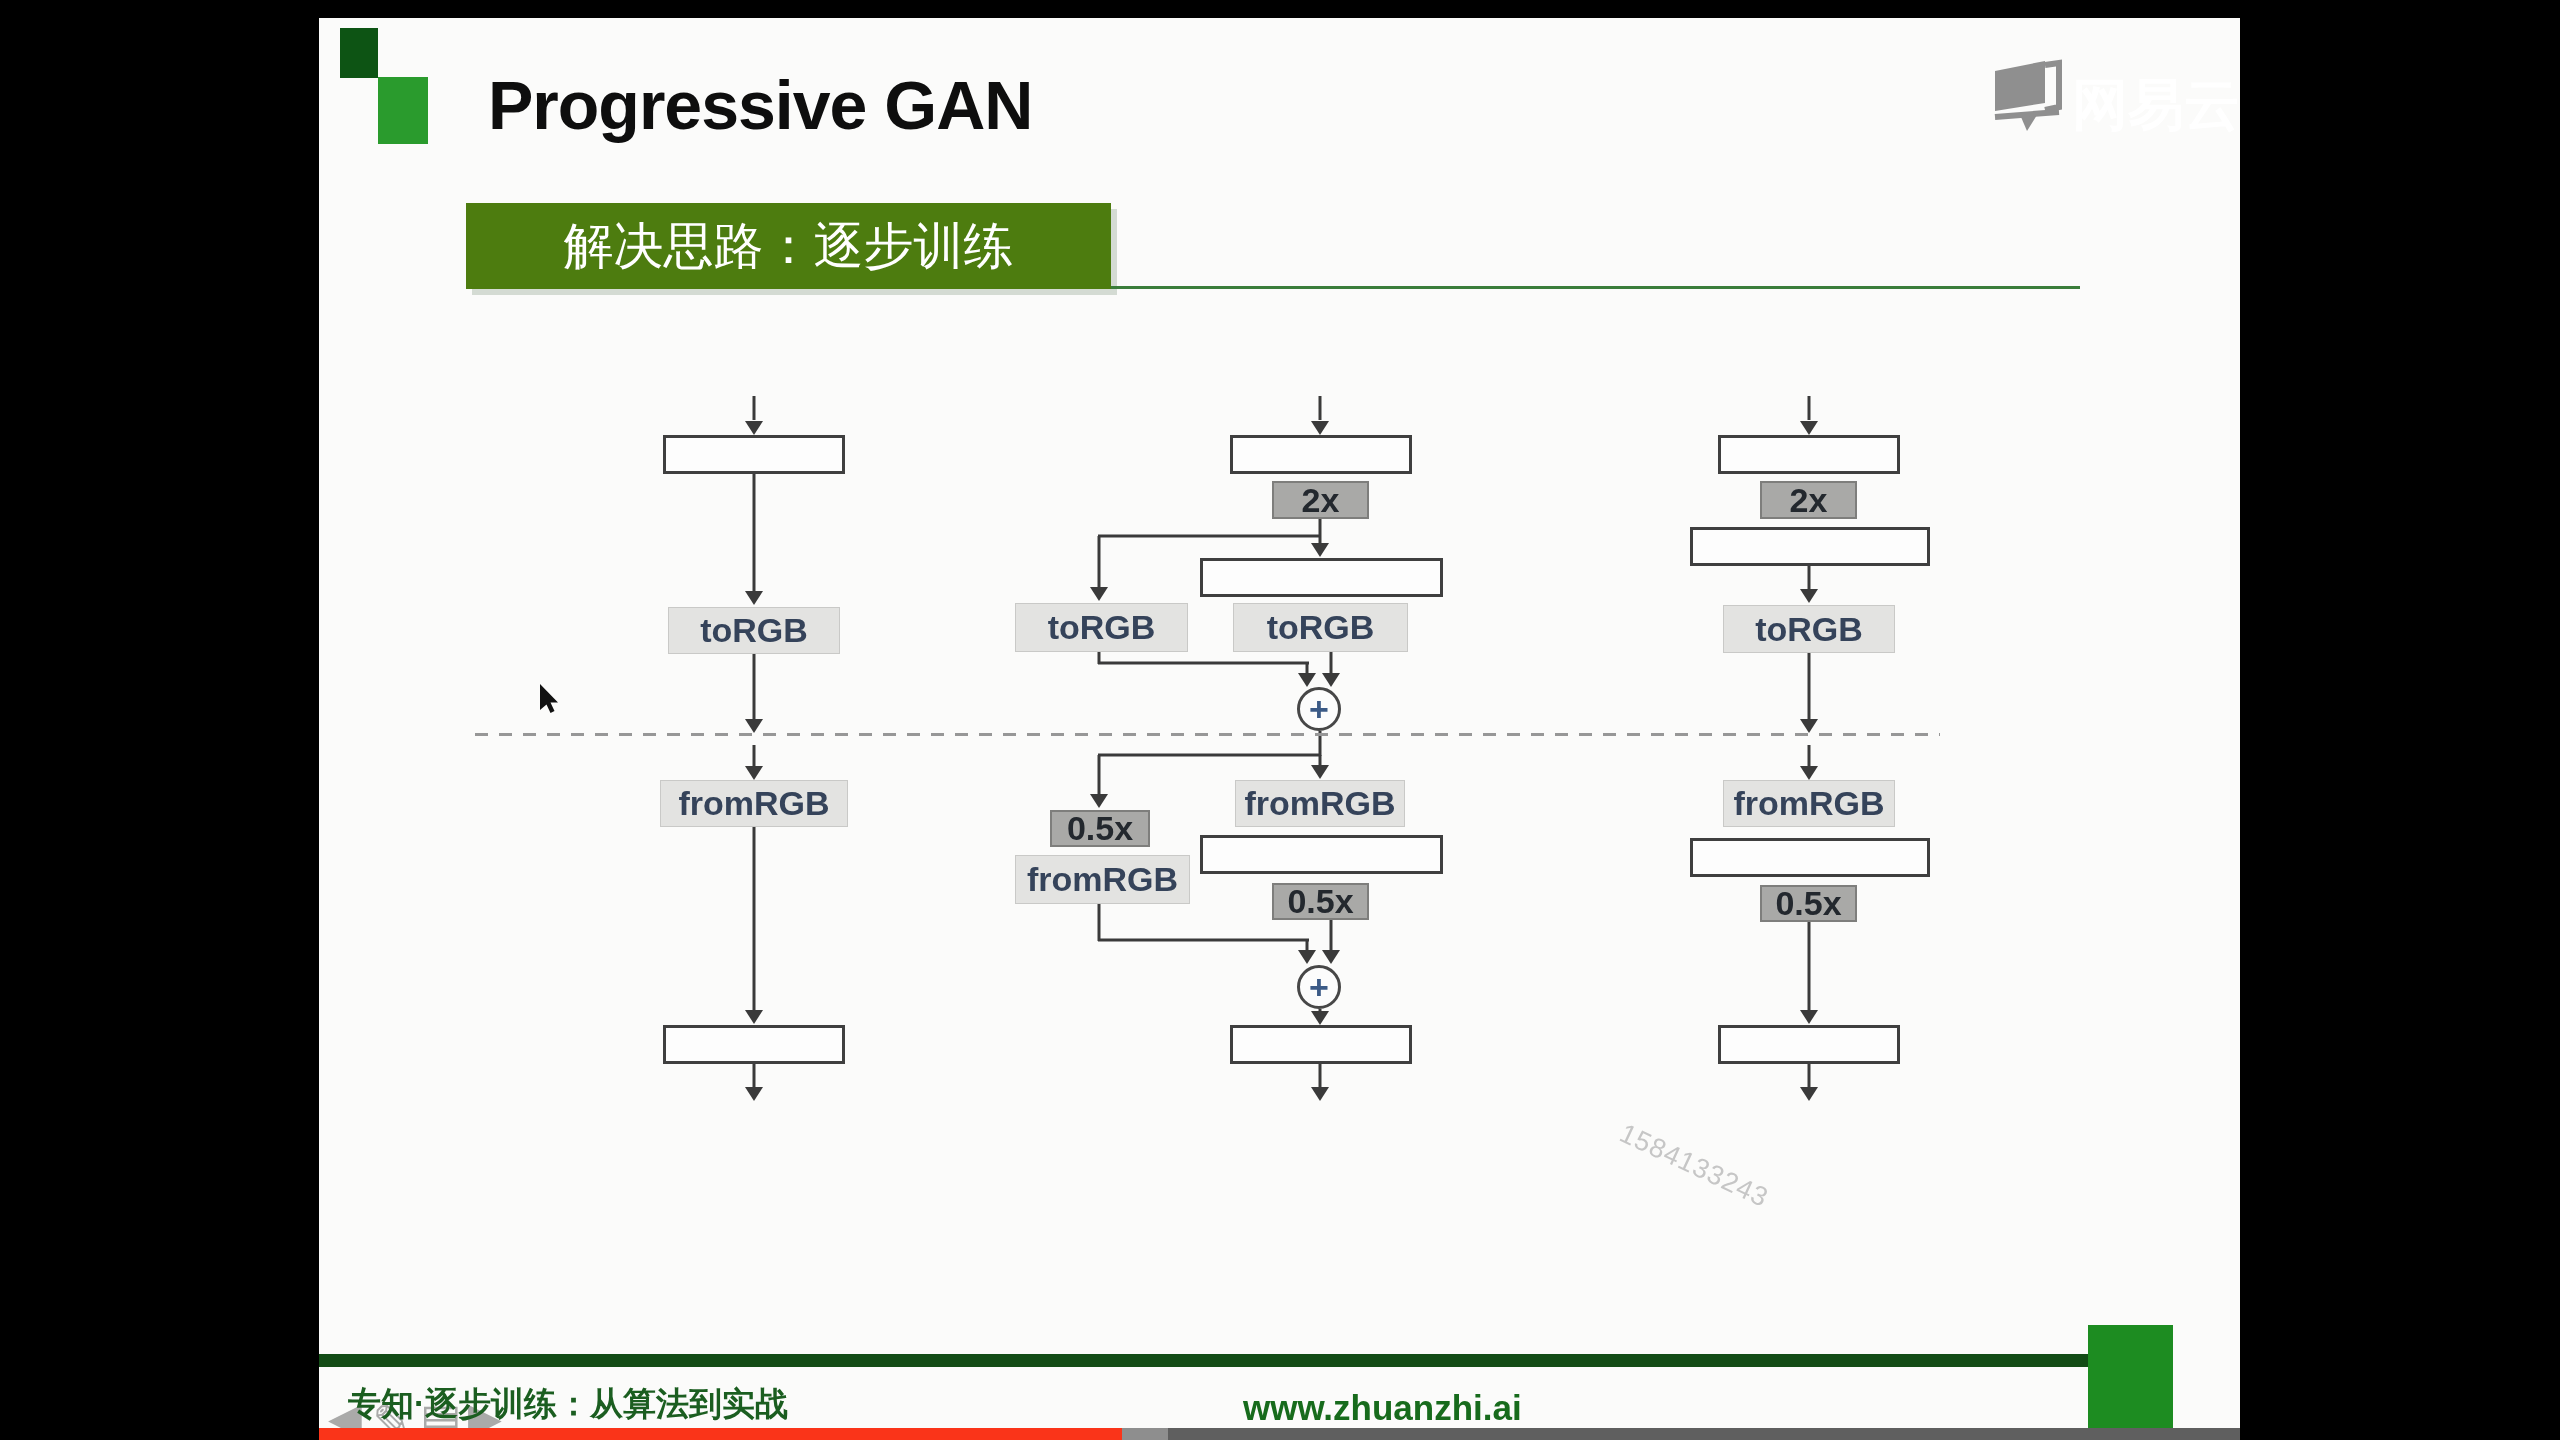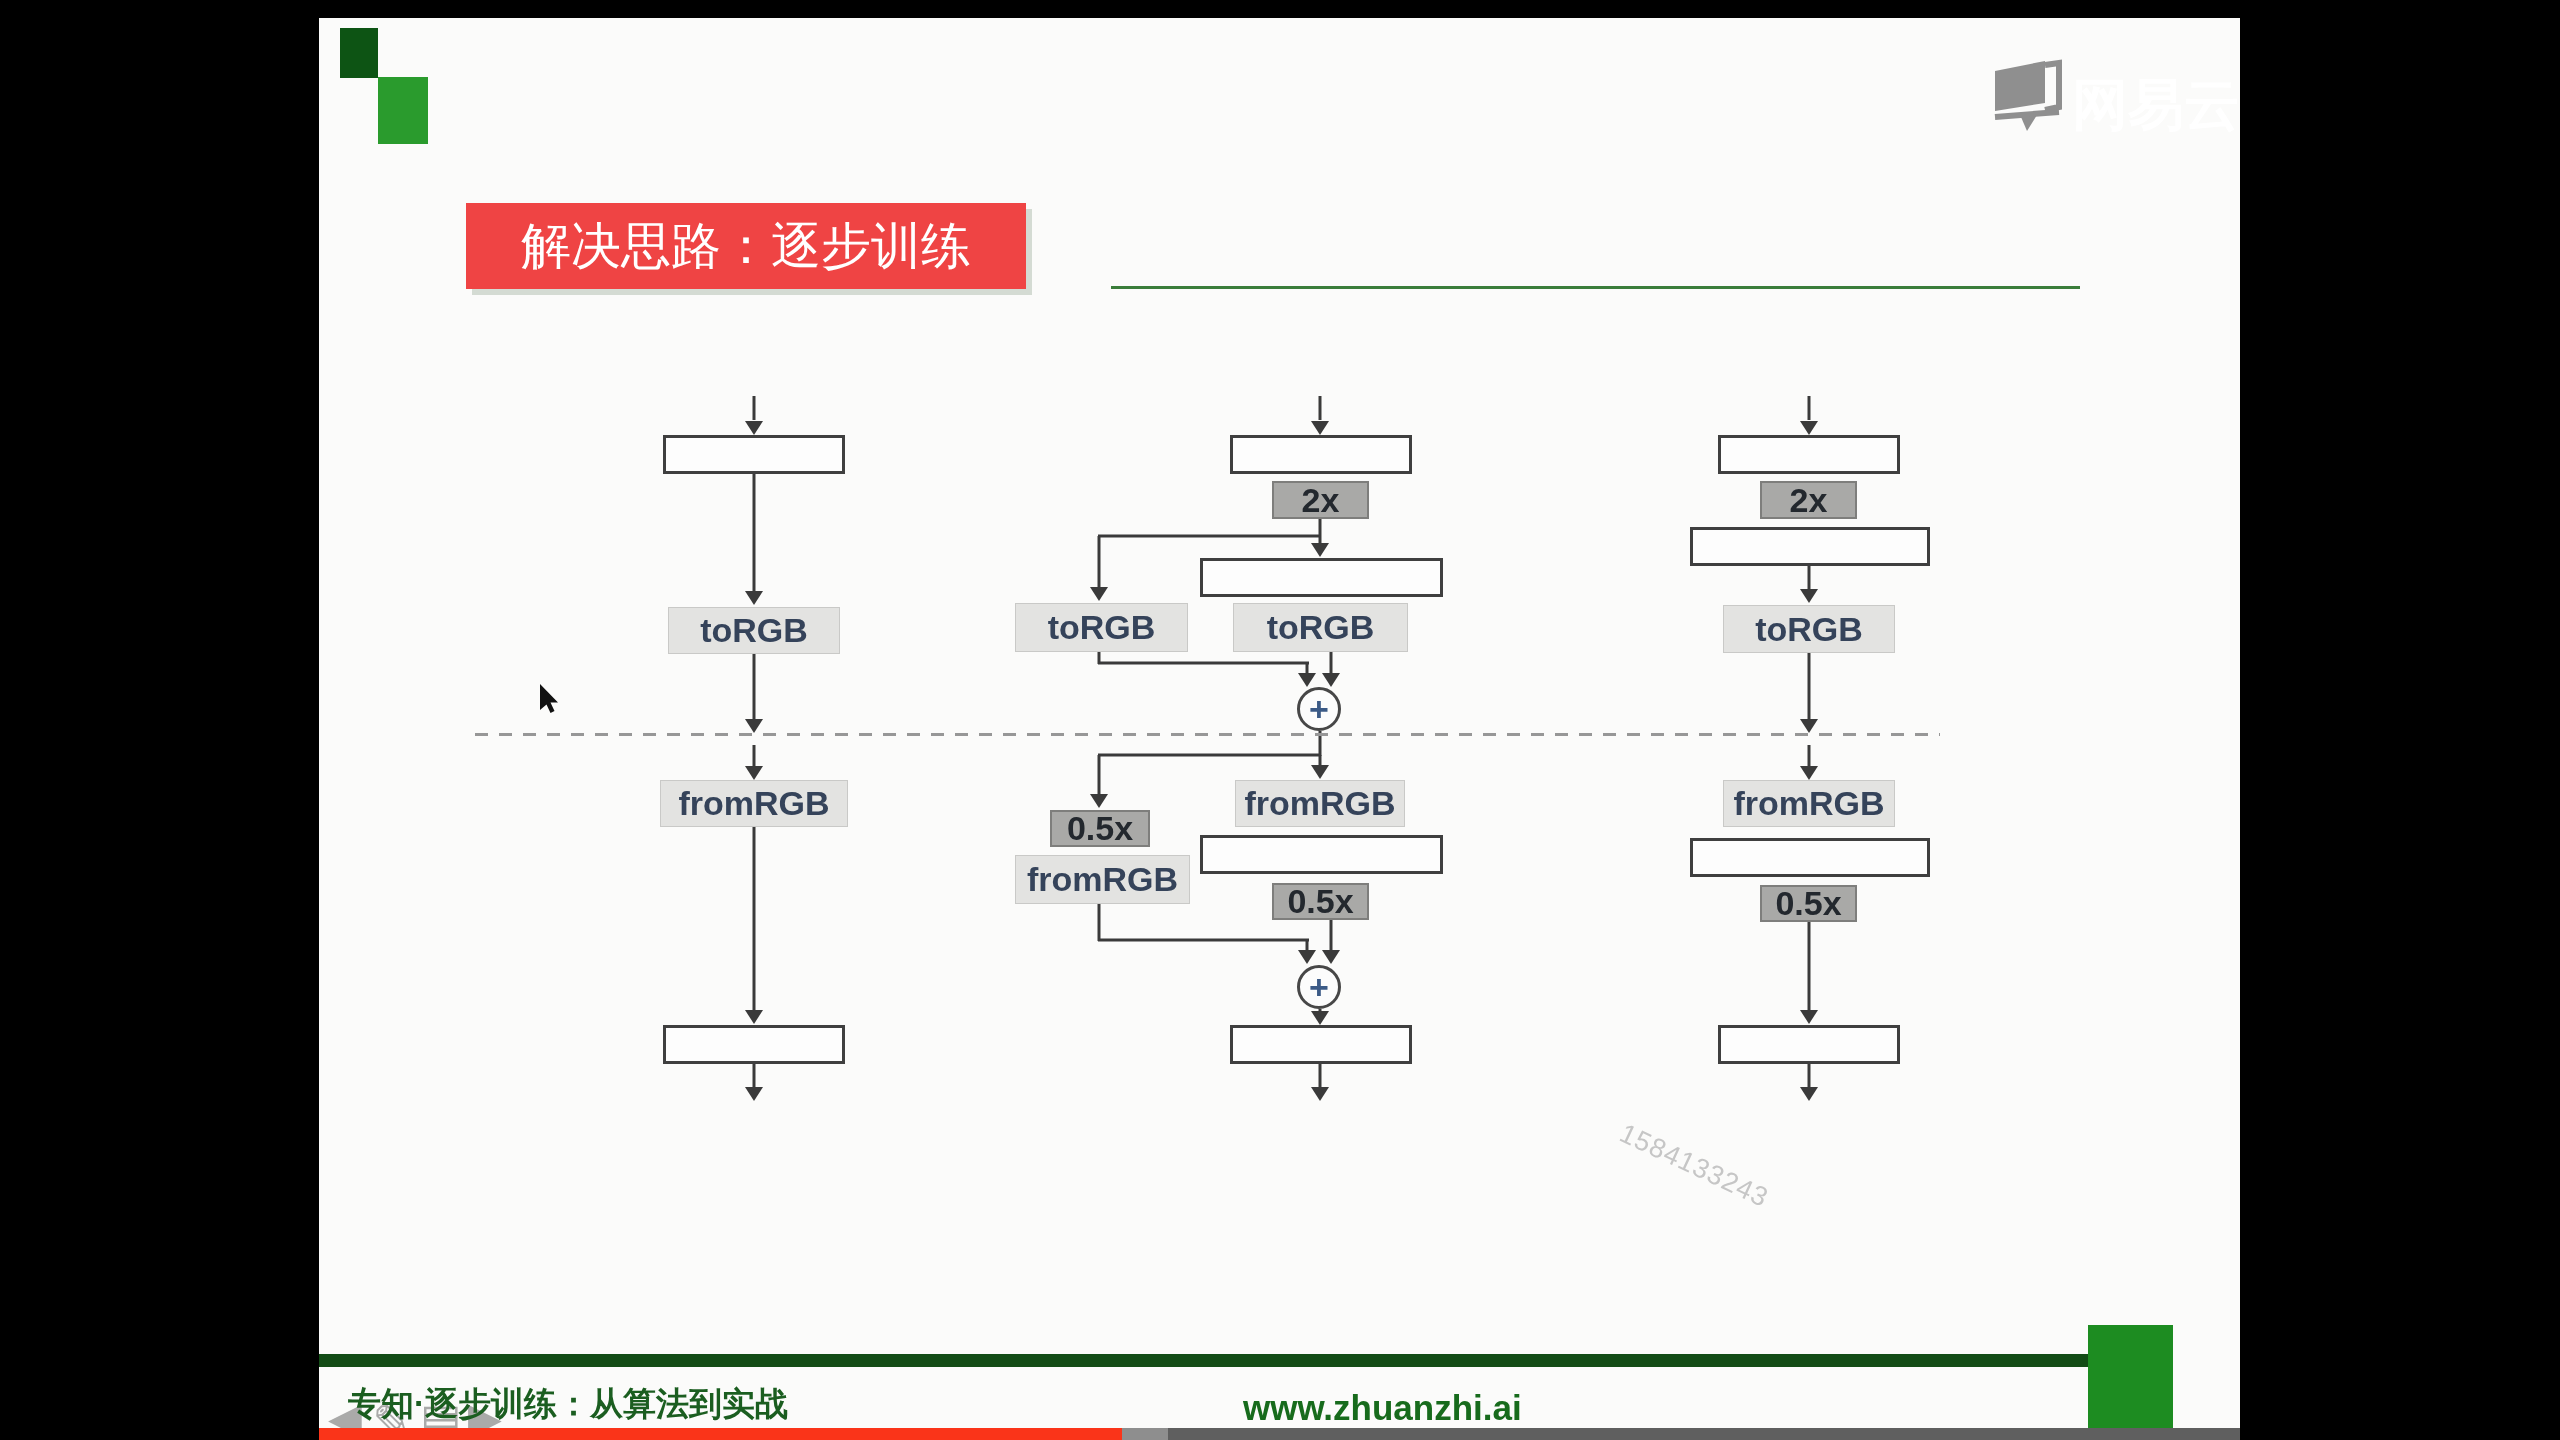--- a/index.html
+++ b/index.html
@@ -6,21 +6,21 @@
   #stage{position:relative;width:2560px;height:1440px;background:#000;overflow:hidden;
          font-family:"Liberation Sans","DejaVu Sans",sans-serif;}
   .abs{position:absolute;}
   #slide-bg{left:319px;top:18px;width:1921px;height:1422px;background:#fbfbfa;}
   .edge-line{top:18px;width:2px;height:1422px;background:#8f8f8f;}
   
   #page-title{left:488px;top:66px;font-size:68px;font-weight:bold;color:#0e0e0e;letter-spacing:-1px;}
   #logo-sq-dark{left:340px;top:28px;width:38px;height:50px;background:#0d5414;}
   #logo-sq-green{left:378px;top:77px;width:50px;height:67px;background:#2a9b2d;}
   
-  #section-banner{left:466px;top:203px;width:560px;height:86px;background:#ef4444;
+  #section-banner{left:466px;top:203px;width:645px;height:86px;background:#4d7c0f;
     color:#fff;font-size:50px;display:flex;align-items:center;justify-content:center;
     box-shadow:6px 6px 0 rgba(165,180,165,.45);}
   #banner-underline{left:1111px;top:286px;width:969px;height:3px;background:#3a7d3a;}
   
   .box-white{position:absolute;background:#fdfdfd;border:3px solid #3f3f3f;box-sizing:border-box;}
   .box-light{position:absolute;background:#e3e3e1;border:1px solid #c9c9c7;box-sizing:border-box;
     color:#35435a;font-size:34px;font-weight:600;display:flex;align-items:center;justify-content:center;}
   .box-dark{position:absolute;background:#a9a9a7;border:2px solid #7e7e7c;box-sizing:border-box;
     color:#23282e;font-size:34px;font-weight:700;display:flex;align-items:center;justify-content:center;}
   .plus-circle{position:absolute;width:44px;height:44px;border-radius:50%;border:3px solid #474747;
@@ -51,20 +51,21 @@
 <body>
 
 <div id="stage">
 
   <div class="abs" id="slide-bg"></div>
   <div class="abs edge-line" style="left:317px;"></div>
   <div class="abs edge-line" style="left:2240px;"></div>
 
   <div class="abs" id="logo-sq-dark"></div>
   <div class="abs" id="logo-sq-green"></div>
+  <div class="abs" id="page-title">Progressive GAN</div>
   <div class="abs" id="section-banner">解决思路：逐步训练</div>
   <div class="abs" id="banner-underline"></div>
 
   <svg class="abs" style="left:0;top:0;pointer-events:none;" width="2560" height="1440" viewBox="0 0 2560 1440">
     <g stroke="#3a3a3a" stroke-width="3">
       <line x1="754" y1="396" x2="754" y2="420"></line>
       <line x1="754" y1="474" x2="754" y2="592"></line>
       <line x1="754" y1="654" x2="754" y2="719"></line>
       <line x1="754" y1="745" x2="754" y2="766"></line>
       <line x1="754" y1="827" x2="754" y2="1010"></line>

